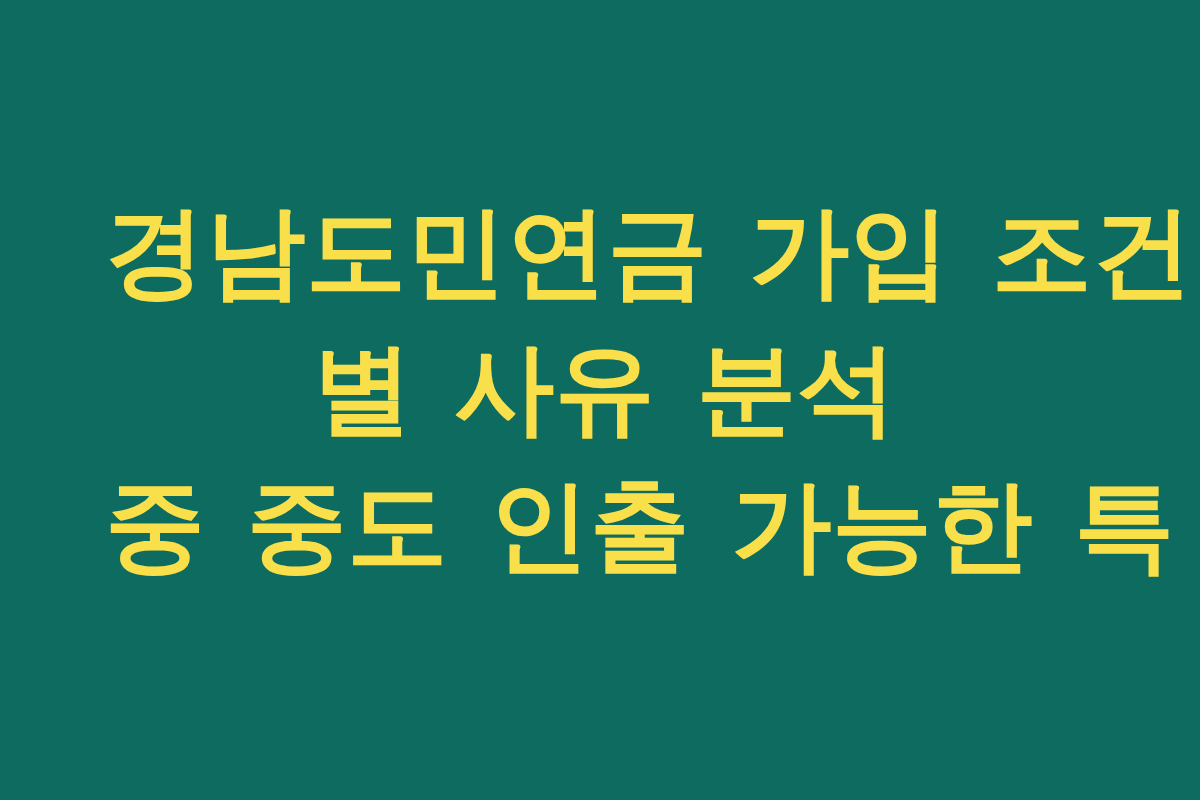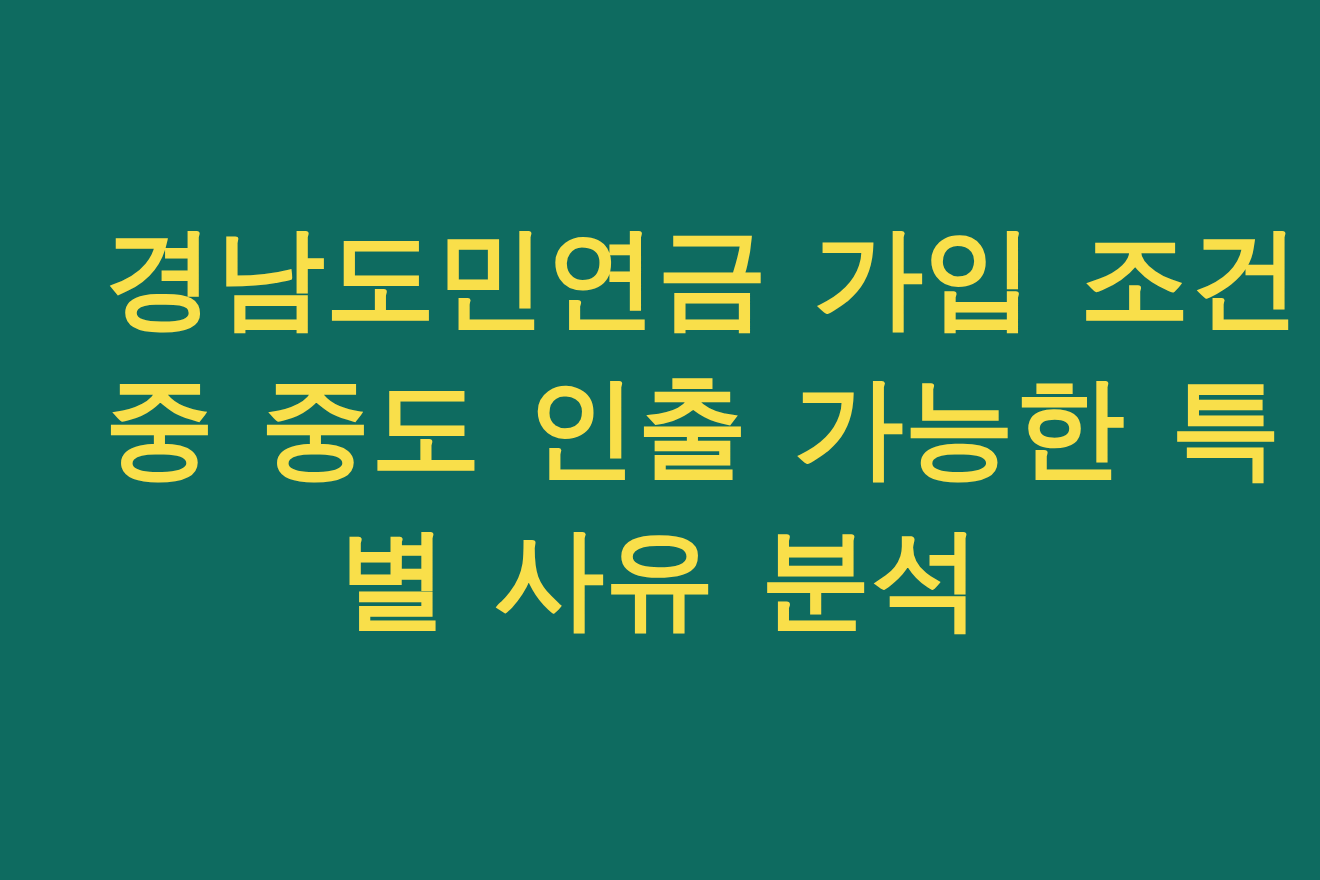--- a/index.html
+++ b/index.html
@@ -39,26 +39,27 @@
     line-height: 137px;
     letter-spacing: 0.5px;
     word-spacing: 6px;
     white-space: normal;
     -webkit-font-smoothing: antialiased;
   }
 
   #headline .line {
     display: block;
     white-space: pre;
+    margin-left: 10px;
   }
 </style>
 </head>
 <body>
 
 <div id="banner" style="background: rgb(14, 107, 96);">
 
   <h1 id="headline" style="color: rgb(249, 223, 74);">
     <span class="line">경남도민연금 가입 조건</span>
+    <span class="line">별 사유 분석</span>
     <span class="line">중 중도 인출 가능한 특</span>
-    <span class="line">별 사유 분석</span>
   </h1>
 
 </div>
 
 </body></html>

